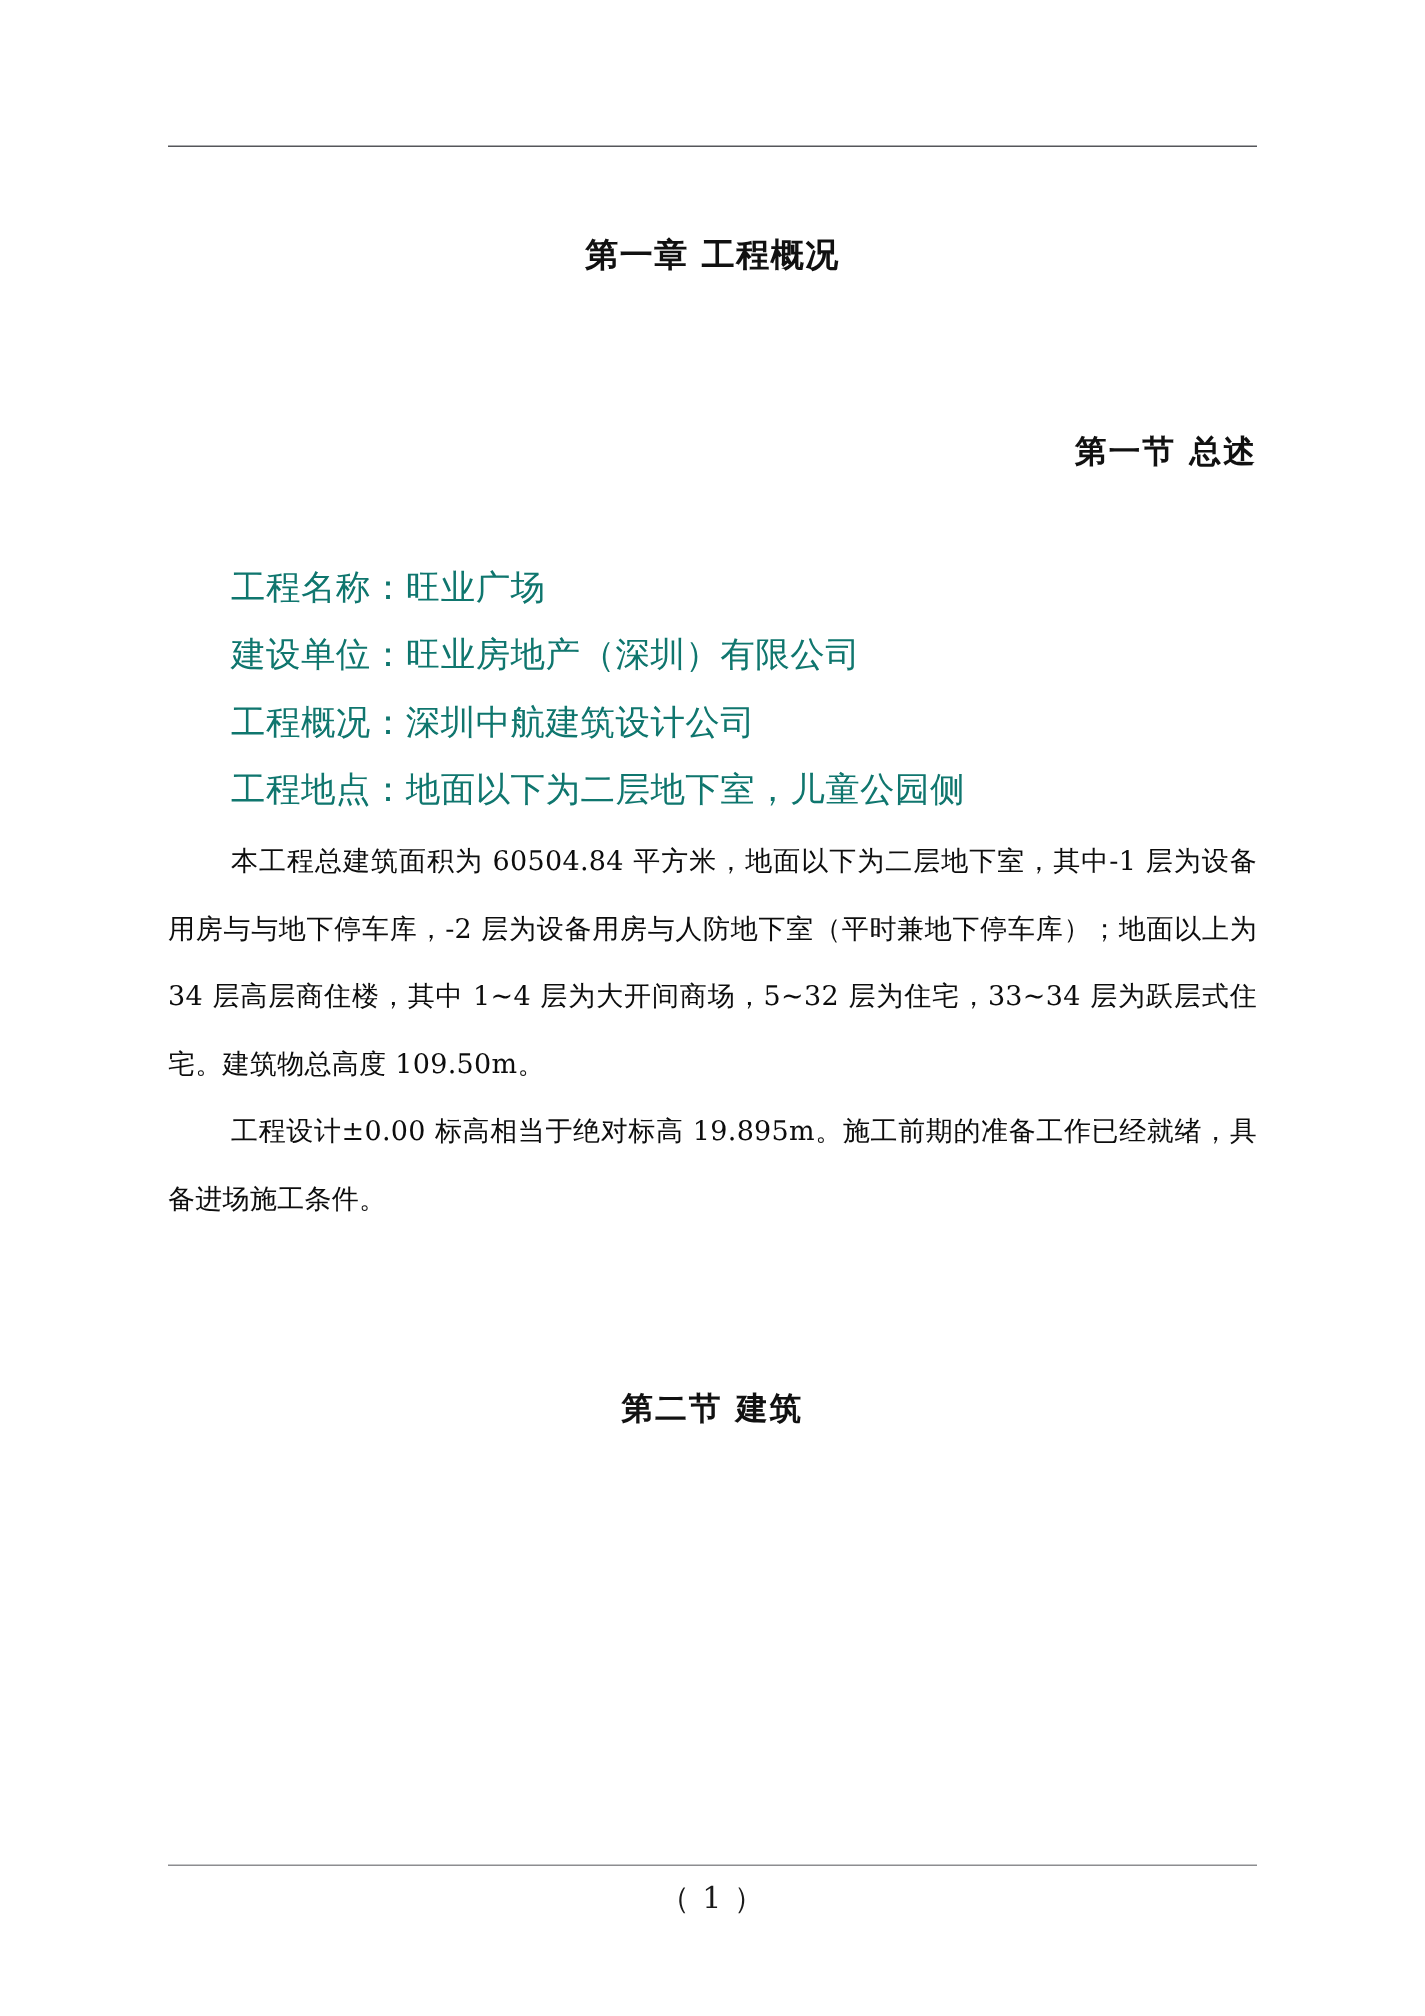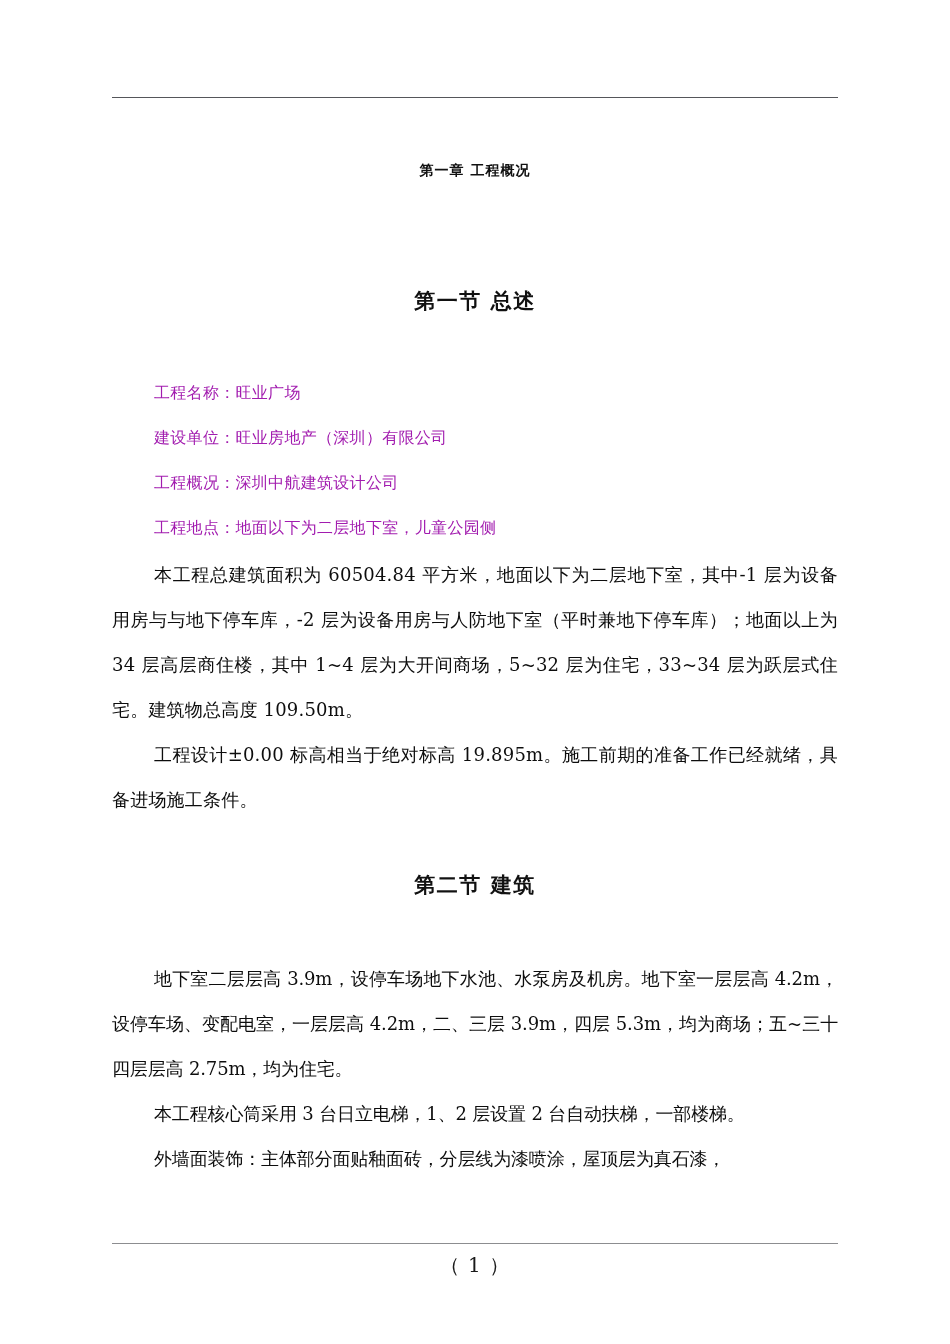--- a/index.html
+++ b/index.html
@@ -53,47 +53,47 @@
   
   .content {
     position: absolute;
     left: 112px;
     top: 118px;
     width: 726px;
   }
 
   .chapter-title {
     text-align: center;
-    font-size: 14px;
+    font-size: 22px;
     line-height: 40px;
     letter-spacing: 1px;
     margin: 32px 0 0 0;
     color: #111111;
   }
 
   .section-title {
     text-align: center;
     font-size: 21px;
     line-height: 38px;
     letter-spacing: 1.5px;
     color: #111111;
   }
-  .section-title.s1 { margin: 92px 0 15px 0; }
-  .section-title.s2 { margin: 44px 0 0 0; }
+  .section-title.s1 { margin: 92px 0 15px 0; text-align: right; }
+  .section-title.s2 { margin: 98px 0 0 0; }
 
   
   .info-block {
     margin-top: 50px;
   }
   .info-line {
-    font-size: 16px;
+    font-size: 23px;
     line-height: 45px;
     text-indent: 42px;
     letter-spacing: 0.3px;
-    color: #a21caf;
+    color: #0f766e;
     white-space: nowrap;
   }
 
   
   .para {
     font-size: 18px;
     line-height: 45px;
     text-align: justify;
     text-align-last: left;
     text-indent: 42px;
@@ -138,27 +138,20 @@
       <div class="info-line">工程概况：深圳中航建筑设计公司</div>
       <div class="info-line">工程地点：地面以下为二层地下室，儿童公园侧</div>
     </div>
 
     <p class="para first-after-info">本工程总建筑面积为 60504.84 平方米，地面以下为二层地下室，其中-1 层为设备用房与与地下停车库，-2 层为设备用房与人防地下室（平时兼地下停车库）；地面以上为 34 层高层商住楼，其中 1~4 层为大开间商场，5~32 层为住宅，33~34 层为跃层式住宅。建筑物总高度 109.50m。</p>
 
     <p class="para gap-top">工程设计±0.00 标高相当于绝对标高 19.895m。施工前期的准备工作已经就绪，具备进场施工条件。</p>
 
     <h2 class="section-title s2">第二节  建筑</h2>
 
-    <div class="body-two clipped-tail">
-      <p class="para tight">地下室二层层高 3.9m，设停车场地下水池、水泵房及机房。地下室一层层高 4.2m，设停车场、变配电室，一层层高 4.2m，二、三层 3.9m，四层 5.3m，均为商场；五~三十四层层高 2.75m，均为住宅。</p>
-
-      <p class="para tight">本工程核心筒采用 3 台日立电梯，1、2 层设置 2 台自动扶梯，一部楼梯。</p>
-
-      <p class="para tight">外墙面装饰：主体部分面贴釉面砖，分层线为漆喷涂，屋顶层为真石漆，</p>
-    </div>
 
   </div>
 
   <div class="footer-rule"></div>
 
   <div class="footer-pageno">（ 1 ）</div>
 
 </div>
 
 </body></html>

